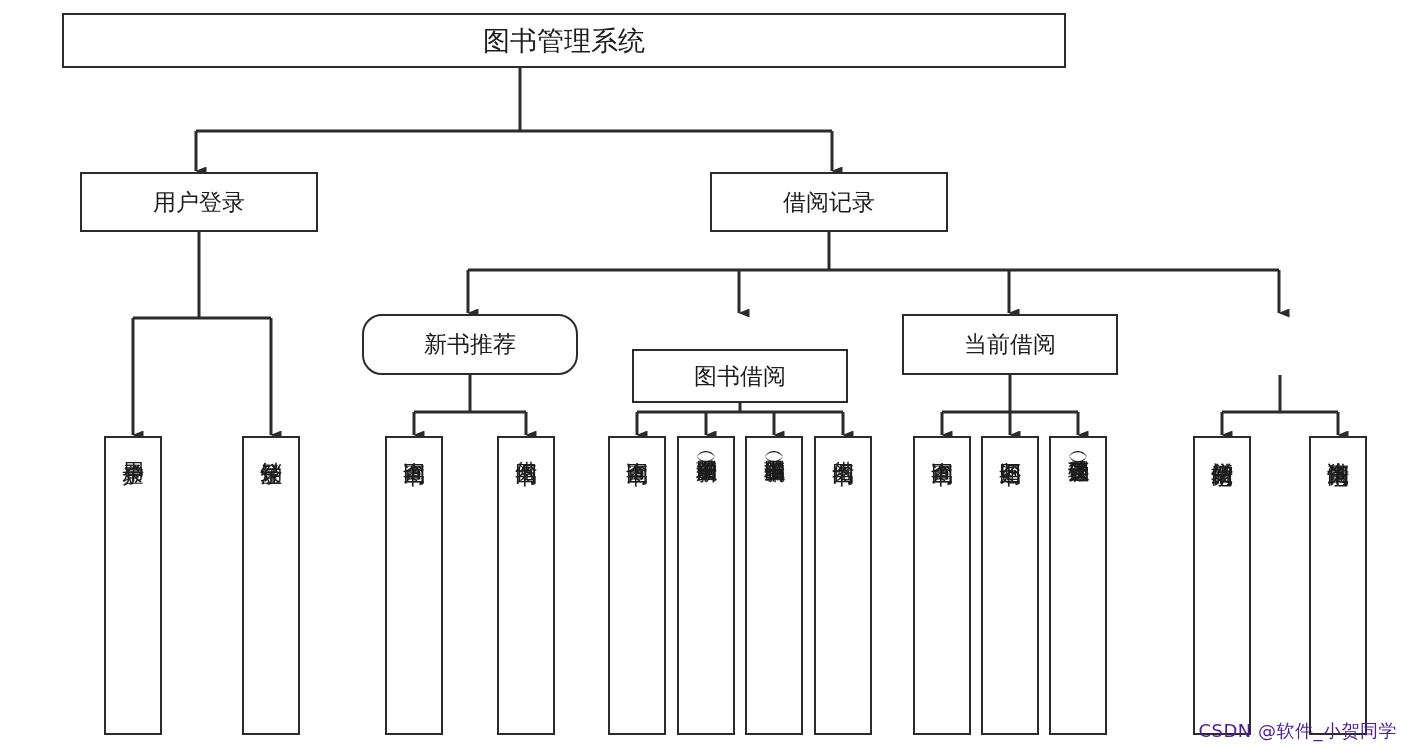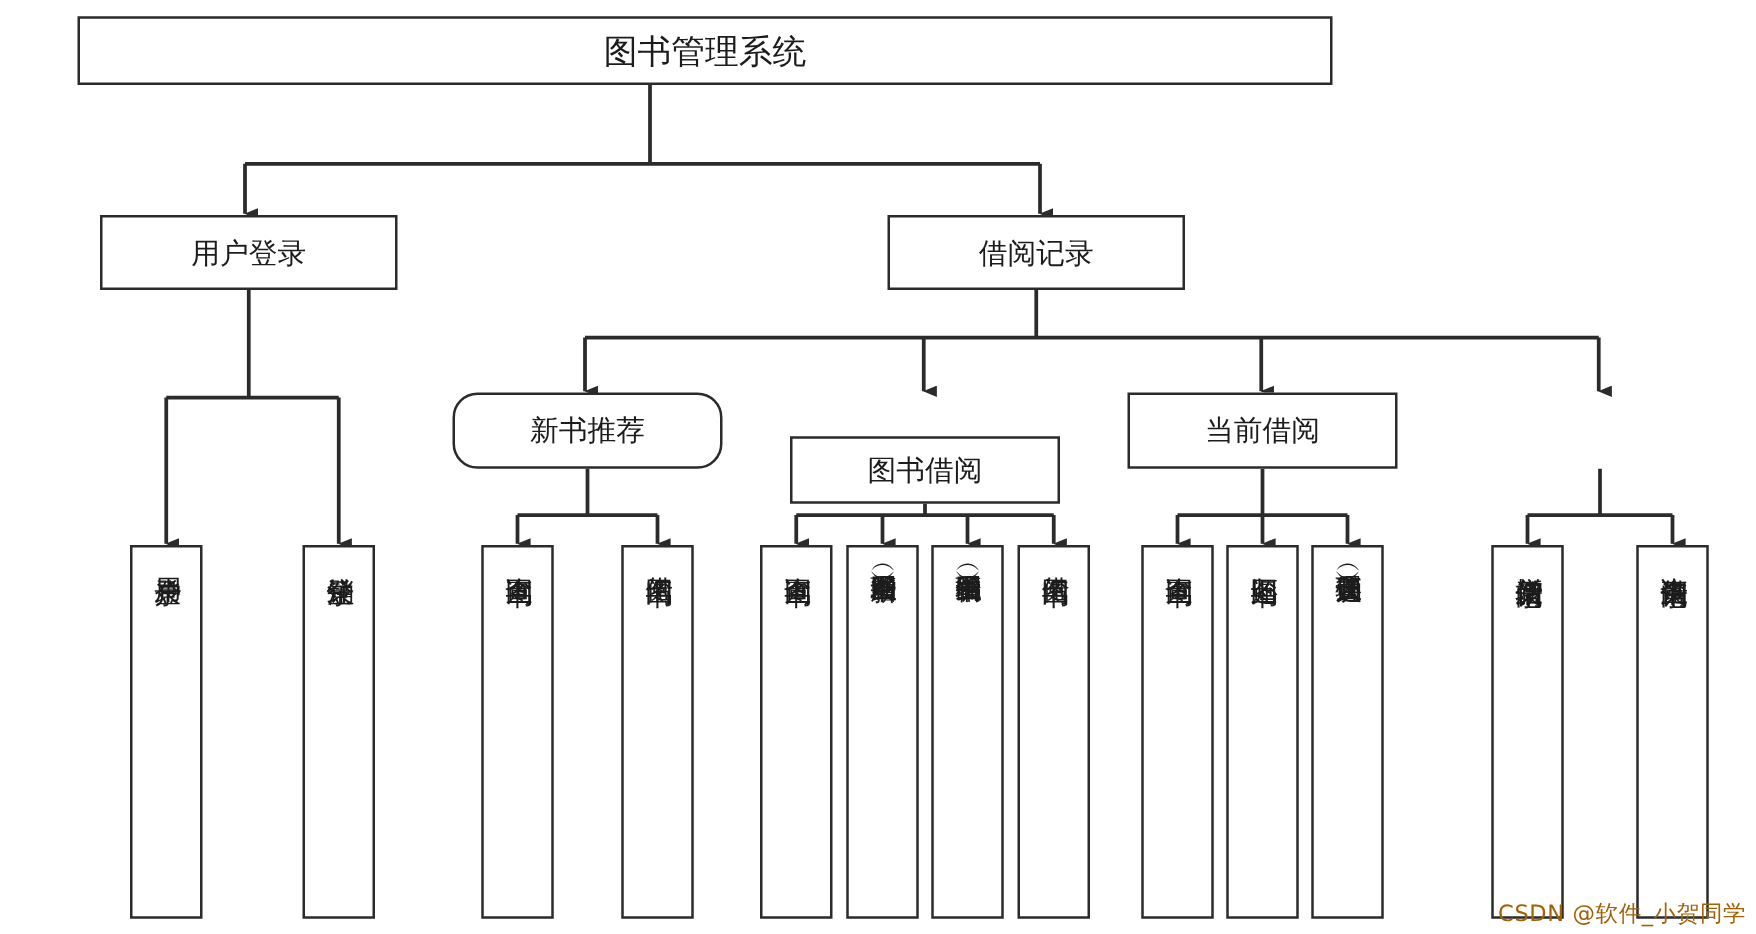--- a/index.html
+++ b/index.html
@@ -65,21 +65,21 @@
   }
   .node.leaf.tall .vtext {
     font-size: 21px;
     letter-spacing: 0px;
   }
   .watermark {
     position: absolute;
     right: 8px;
     bottom: 4px;
     font-size: 18px;
-    color: #a16207;
+    color: #4c1d95;
     letter-spacing: 0.5px;
     white-space: nowrap;
     font-family: "DejaVu Sans", "Liberation Sans", sans-serif;
   }
 </style>
 </head>
 <body>
 
 <div id="canvas">
 

